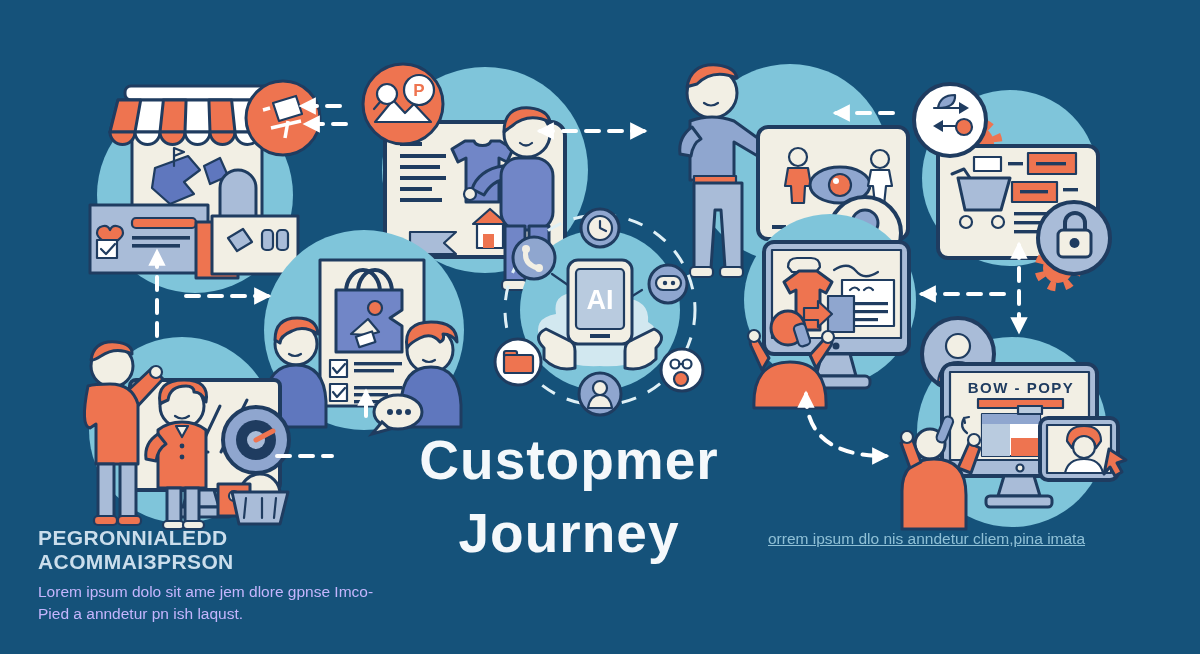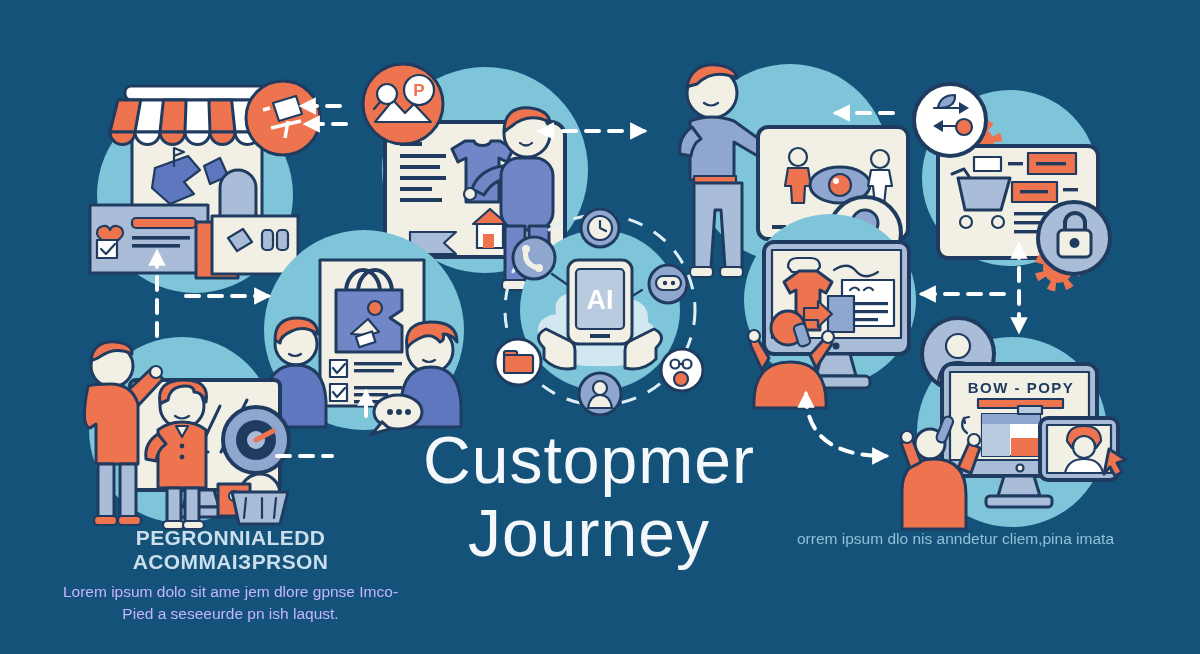--- a/index.html
+++ b/index.html
@@ -9,26 +9,26 @@
   svg{display:block;overflow:visible;}
   
   .s{stroke:#1F3C60;stroke-width:3;stroke-linejoin:round;stroke-linecap:round;}
   .s2{stroke:#1F3C60;stroke-width:2.2;stroke-linejoin:round;stroke-linecap:round;}
   .s4{stroke:#1F3C60;stroke-width:4;stroke-linejoin:round;stroke-linecap:round;}
   .o{fill:#EE7450;} .c{fill:#F2EFE4;} .w{fill:#FFFFFF;} .b{fill:#5F77BE;}
   .bl{fill:#7186C7;} .g{fill:#A9BCD8;} .gm{fill:#8FA6CF;} .n{fill:#1F3C60;}
   .ln{fill:#1F3C60;} .none{fill:none;}
   .circ{fill:#7FC5DA;}
   text{font-family:"Liberation Sans",sans-serif;}
-  #title{position:absolute;left:334px;top:424px;width:510px;text-align:center;
-         color:#F4F8FB;font-size:66px;font-weight:normal;line-height:73px;letter-spacing:1px;}
-  .caption{position:absolute;text-align:center;}
+  #title{position:absolute;left:314px;top:424px;width:510px;text-align:center;
+         color:#F4F8FB;font-size:55px;font-weight:bold;line-height:73px;letter-spacing:1px;}
+  .caption{position:absolute;text-align:left;}
   .caption .h{font-weight:bold;font-size:21px;letter-spacing:.4px;color:#CBDEEC;margin-bottom:7px;}
   .caption .p{font-size:15.5px;line-height:22px;color:#c4b5fd;}
-  #caption-right .h{color:#DCEAF3;} #caption-right .p{color:#8FC0D6;}
+  #caption-right .h{color:#DCEAF3;} #caption-right .p{color:#8FC0D6;text-decoration:underline;}
 </style>
 </head>
 <body>
 
 <div id="canvas">
 
   <div class="scene" style="left:70px;top:70px">
     <svg width="250" height="250" viewBox="0 0 250 250">
       <circle class="circ" cx="125" cy="125" r="98"></circle>
       <g>
@@ -459,21 +459,21 @@
 
   <div id="title">
     <div>Custopmer</div>
     <div>Journey</div>
   </div>
 
   <div class="caption" id="caption-left" style="left:38px;top:526px;width:385px">
     <div class="h">PEGRONNIALEDD ACOMMAIЗPRSON</div>
     <div class="p">
       <span>Lorem ipsum dolo sit ame jem dlore gpnse Imco-</span><br>
-      <span>Pied a seseeurde pn ish laqust.</span>
+      <span>Pied a anndetur pn ish laqust.</span>
     </div>
   </div>
 
   <div class="caption" id="caption-right" style="left:768px;top:528px;width:375px">
     <div class="p">
       <span>orrem ipsum dlo nis anndetur cliem,pina imata</span><br>
     </div>
   </div>
 
 </div>

